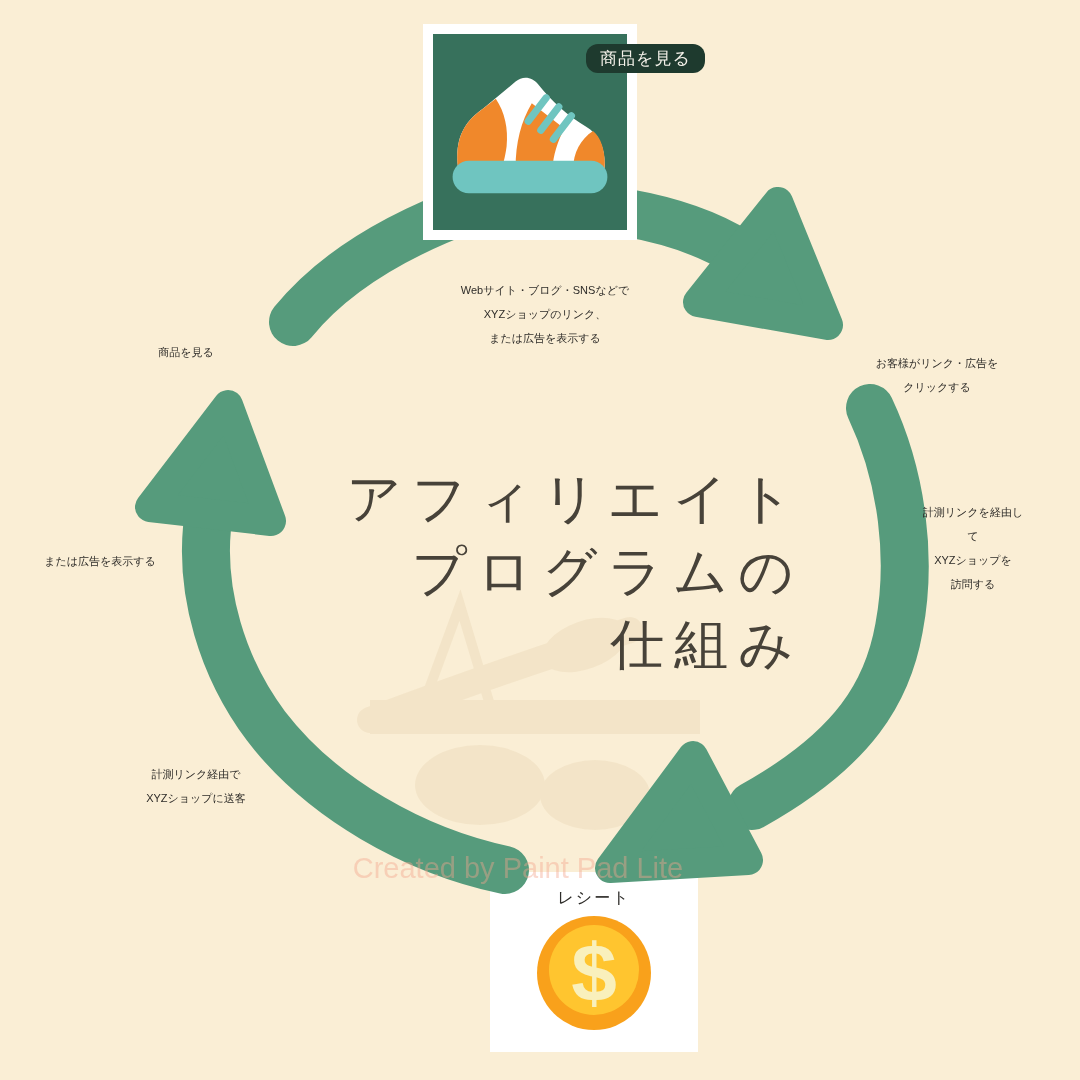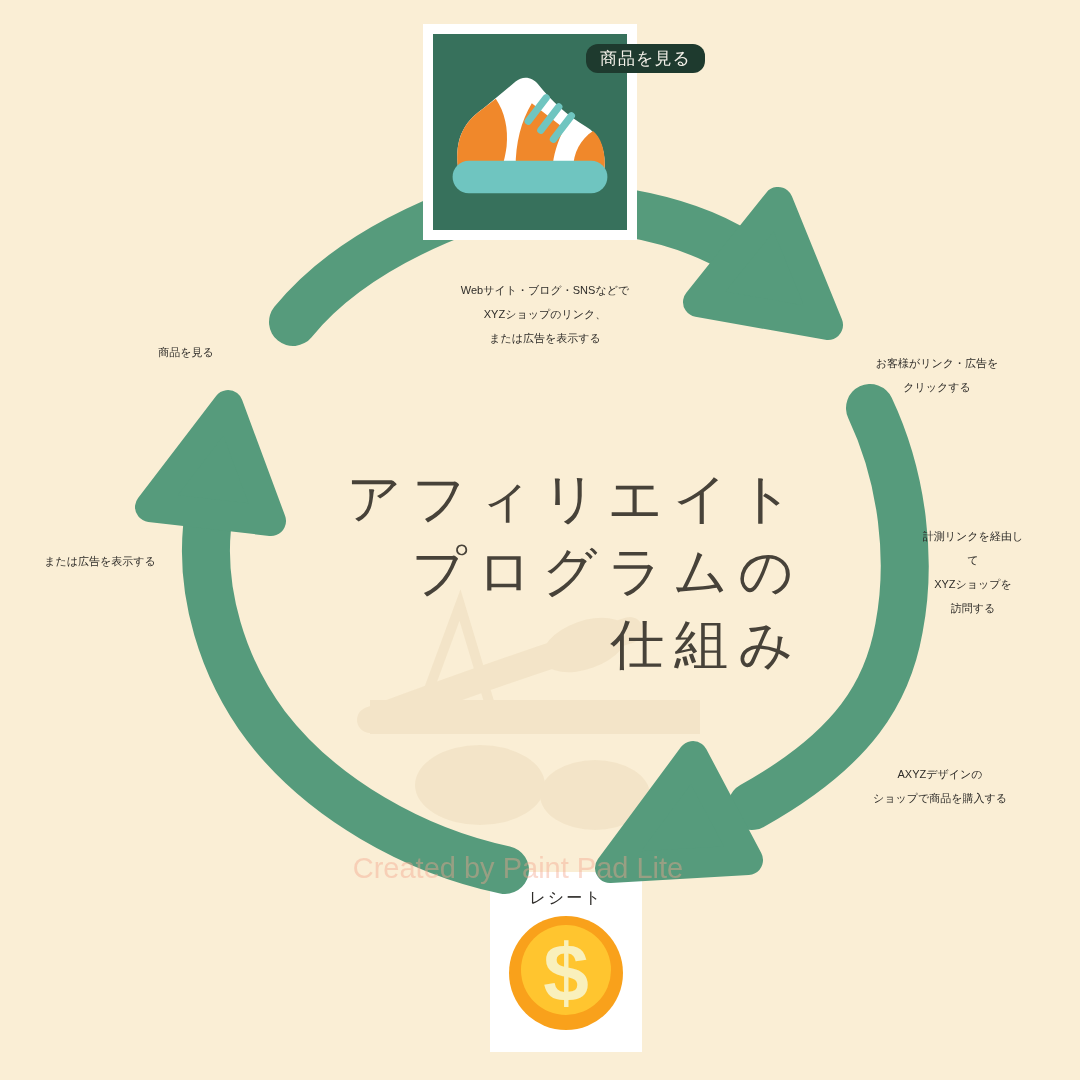--- a/index.html
+++ b/index.html
@@ -14,36 +14,36 @@
 
   
   .product-card{position:absolute;left:423px;top:24px;width:194px;height:196px;background:#ffffff;padding:10px;z-index:3;}
   .product-card .inner{width:100%;height:100%;background:#37715C;display:flex;align-items:center;justify-content:center;}
 
   
   .badge{position:absolute;left:586px;top:44px;z-index:4;background:#1E3A2E;color:#F5F2EA;
          font-size:17px;padding:3px 14px;border-radius:12px;white-space:nowrap;letter-spacing:1px;}
 
   
-  .receipt-card{position:absolute;left:490px;top:872px;width:152px;height:180px;background:#ffffff;z-index:1;
+  .receipt-card{position:absolute;left:490px;top:872px;width:208px;height:180px;background:#ffffff;z-index:1;
                 display:flex;flex-direction:column;align-items:center;}
   .receipt-label{margin-top:16px;font-size:16px;color:#2E2C29;letter-spacing:2px;}
   .coin{margin-top:6px;}
 
   
   .title{position:absolute;left:552px;top:462px;transform:translateX(-50%);z-index:2;
          font-size:54px;line-height:73px;letter-spacing:10px;color:#474239;text-align:right;
          white-space:pre-line;font-weight:400;margin-left:23px;}
 
   
   .step{position:absolute;transform:translateX(-50%);z-index:2;font-size:11px;line-height:24px;
         color:#2E2C29;text-align:center;white-space:pre-line;}
   .step-top{left:545px;top:278px;}
   .step-top-right{left:937px;top:351px;}
-  .step-right{left:973px;top:524px;}
+  .step-right{left:973px;top:500px;}
   .step-bottom-right{left:940px;top:762px;}
   .step-bottom-left{left:196px;top:762px;}
   .step-left{left:100px;top:549px;}
   .step-top-left{left:186px;top:340px;}
 
   
   .watermark{position:absolute;left:518px;top:810px;transform:translateX(-50%);z-index:2;
              font-size:29px;color:rgba(244,165,140,0.42);white-space:nowrap;margin-top:42px;}
 </style>
 </head>
@@ -115,20 +115,20 @@
 仕組み</div>
 
   <div class="step step-top">Webサイト・ブログ・SNSなどで
 XYZショップのリンク、
 または広告を表示する</div>
   <div class="step step-top-right">お客様がリンク・広告を
 クリックする</div>
   <div class="step step-right">計測リンクを経由して
 XYZショップを
 訪問する</div>
-  <div class="step step-bottom-right">AXYZデザインの
-ショップで商品を購入する</div>
+  <div class="step step-bottom-left">計測リンク経由で
+XYZショップに送客</div>
   <div class="step step-left">または広告を表示する</div>
   <div class="step step-top-left">商品を見る</div>
 
   <div class="watermark">Created by Paint Pad Lite</div>
 
 </div>
 
 </body></html>

